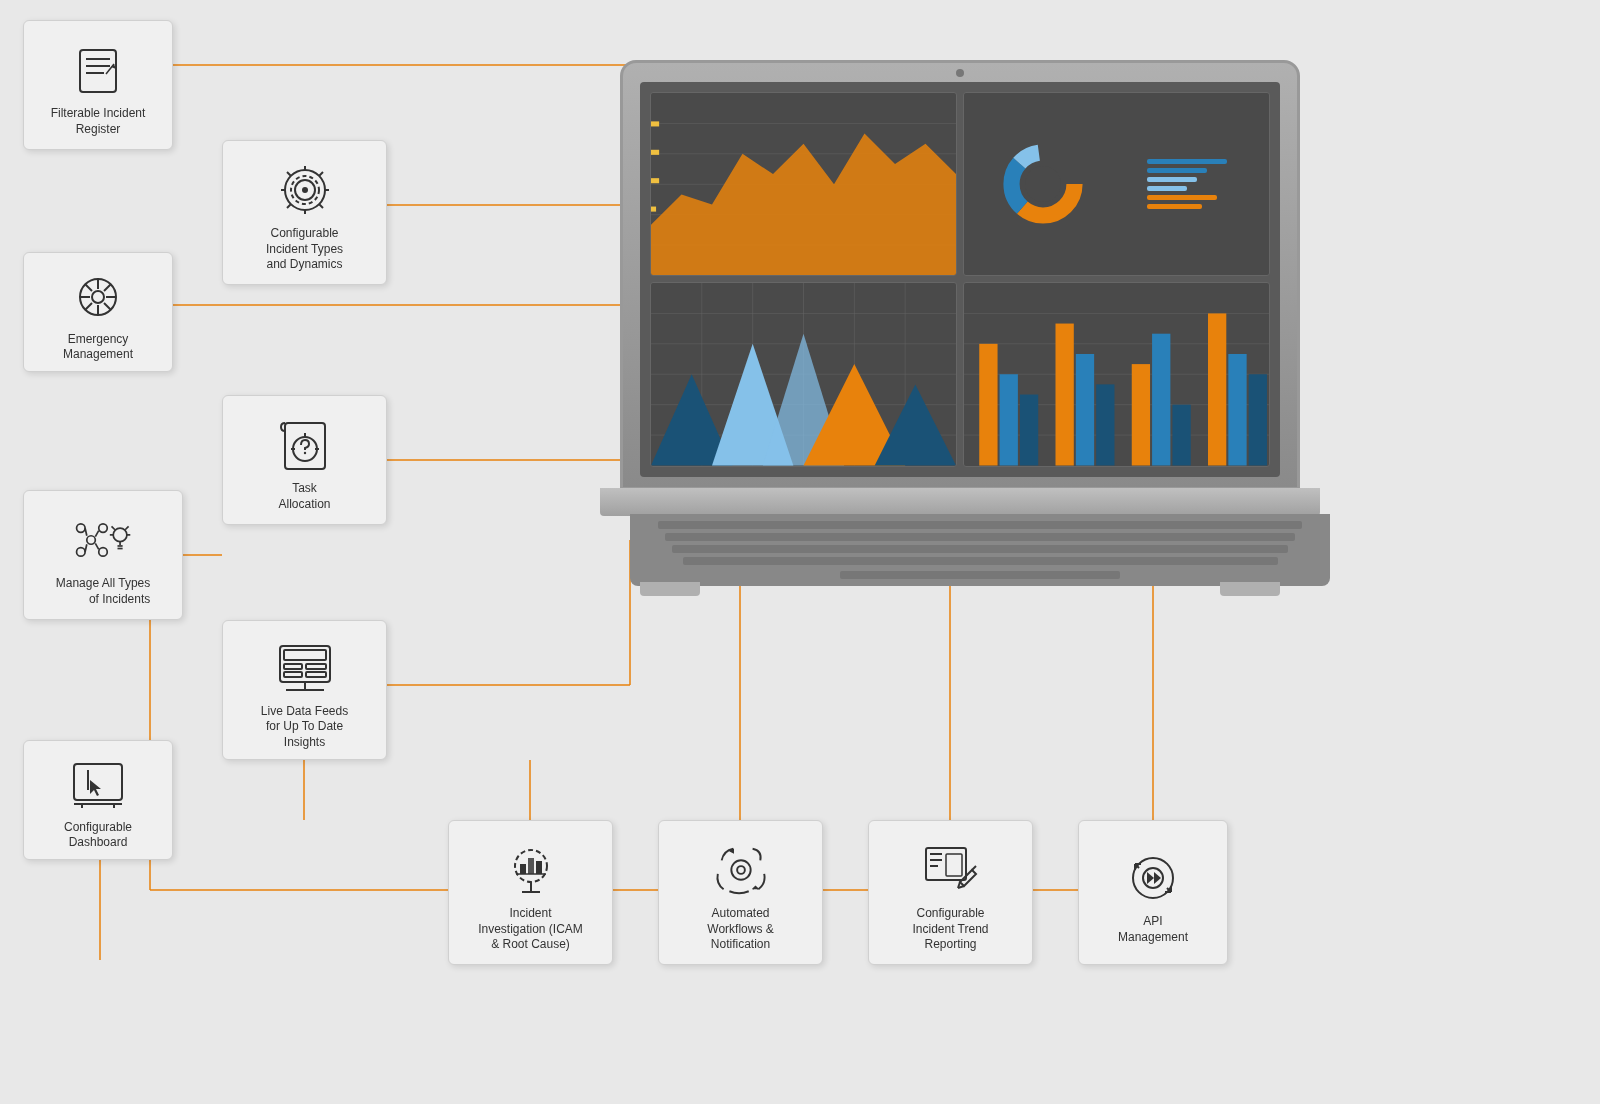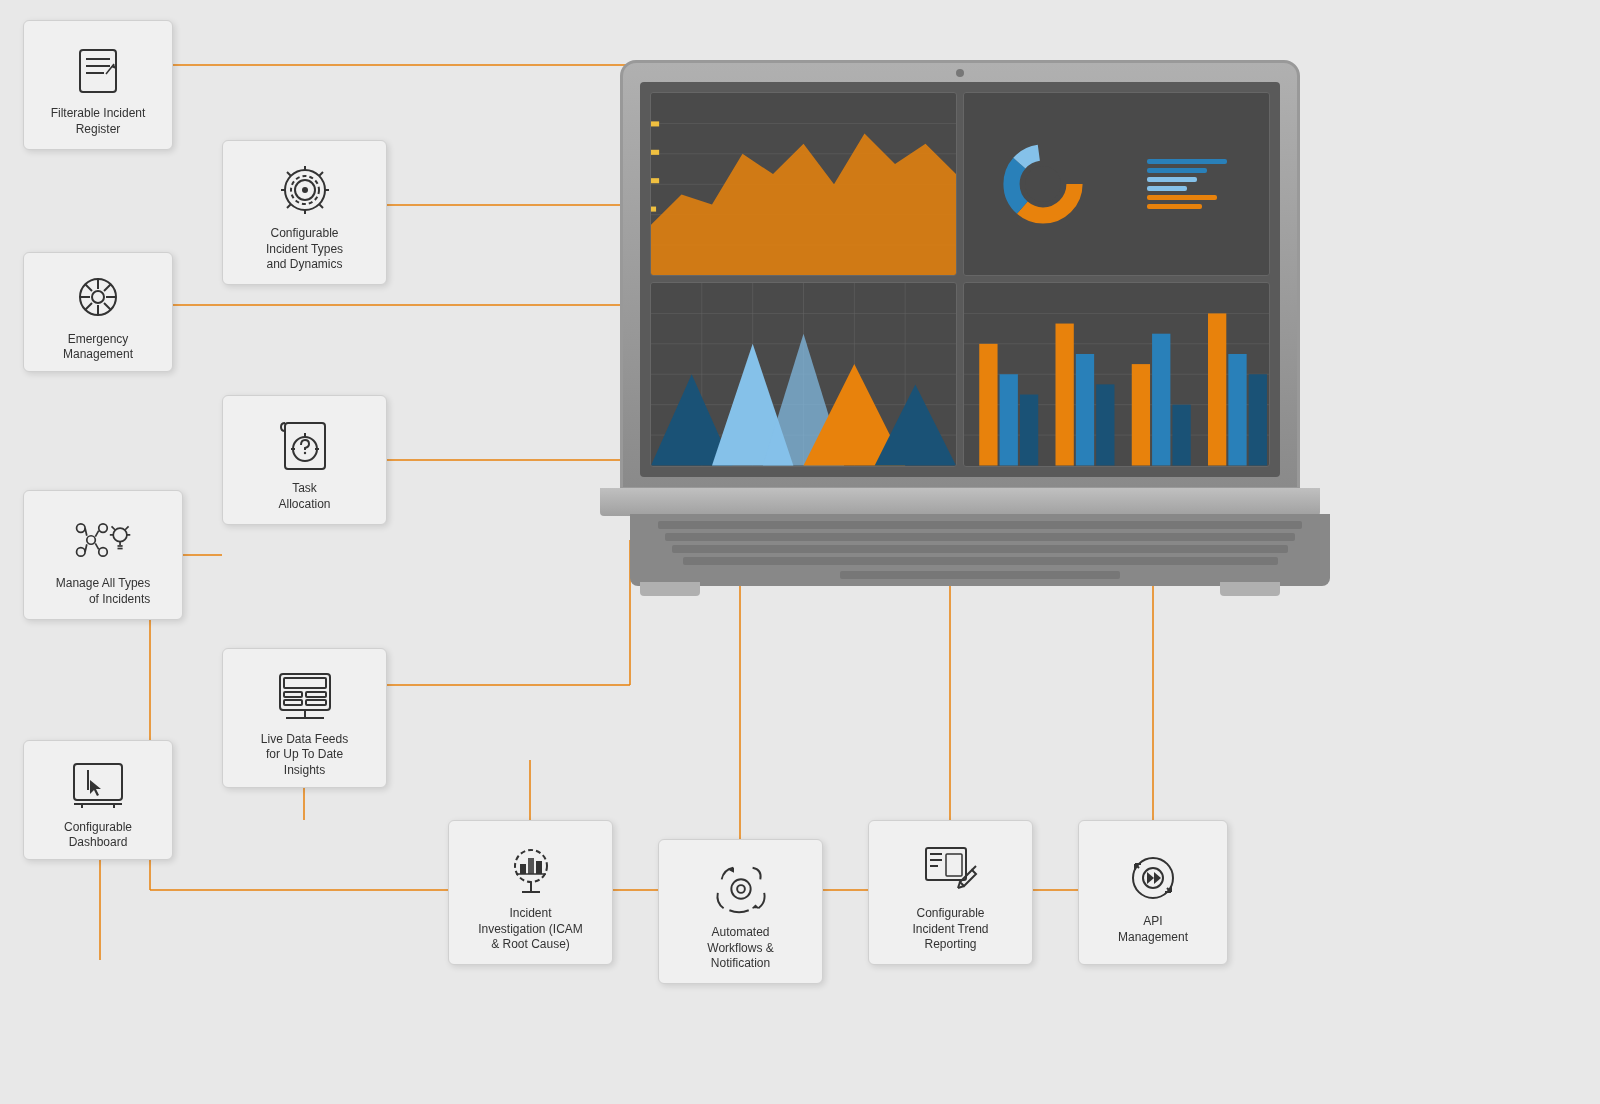--- a/index.html
+++ b/index.html
@@ -294,21 +294,21 @@
       <line x1="48" y1="14" x2="44" y2="10"></line>
       <line x1="60" y1="14" x2="64" y2="10"></line>
       <line x1="46" y1="20" x2="42" y2="20"></line>
       <line x1="62" y1="20" x2="66" y2="20"></line>
     </svg>
   </div>
   <div class="label" style="white-space:pre-line;text-align:right;">Manage All Types
 of Incidents</div>
 </div>
 
-<div class="feature-box" style="left:222px;top:620px;width:165px;height:140px;margin-top:28px;">
+<div class="feature-box" style="left:222px;top:620px;width:165px;height:140px;">
   <div class="icon-wrap">
     <svg width="58" height="52" viewBox="0 0 58 52" fill="none" stroke="#333" stroke-width="2">
       <rect x="4" y="4" width="50" height="36" rx="3"></rect>
       <rect x="8" y="8" width="42" height="10" rx="1"></rect>
       <rect x="8" y="22" width="18" height="5" rx="1"></rect>
       <rect x="8" y="30" width="18" height="5" rx="1"></rect>
       <rect x="30" y="22" width="20" height="5" rx="1"></rect>
       <rect x="30" y="30" width="20" height="5" rx="1"></rect>
       <line x1="29" y1="40" x2="29" y2="48"></line>
       <line x1="10" y1="48" x2="48" y2="48"></line>
@@ -346,21 +346,21 @@
       <line x1="14" y1="30" x2="44" y2="30" stroke-width="1.5"></line>
       <line x1="29" y1="38" x2="29" y2="48"></line>
       <line x1="20" y1="48" x2="38" y2="48"></line>
     </svg>
   </div>
   <div class="label" style="white-space:pre-line;">Incident
 Investigation (ICAM
 &amp; Root Cause)</div>
 </div>
 
-<div class="feature-box" style="left:658px;top:820px;width:165px;height:145px;margin-top:19px;">
+<div class="feature-box" style="left:658px;top:820px;width:165px;height:145px;">
   <div class="icon-wrap">
     <svg width="58" height="52" viewBox="0 0 60 52" fill="none" stroke="#333" stroke-width="2">
 
       <circle cx="30" cy="26" r="10"></circle>
       <circle cx="30" cy="26" r="4"></circle>
 
       <path d="M10 16 Q12 6 22 4" marker-end="url(#arr)"></path>
       <path d="M50 16 Q52 6 42 4"></path>
       <path d="M6 30 Q4 40 12 46"></path>
       <path d="M54 30 Q56 40 48 46"></path>

